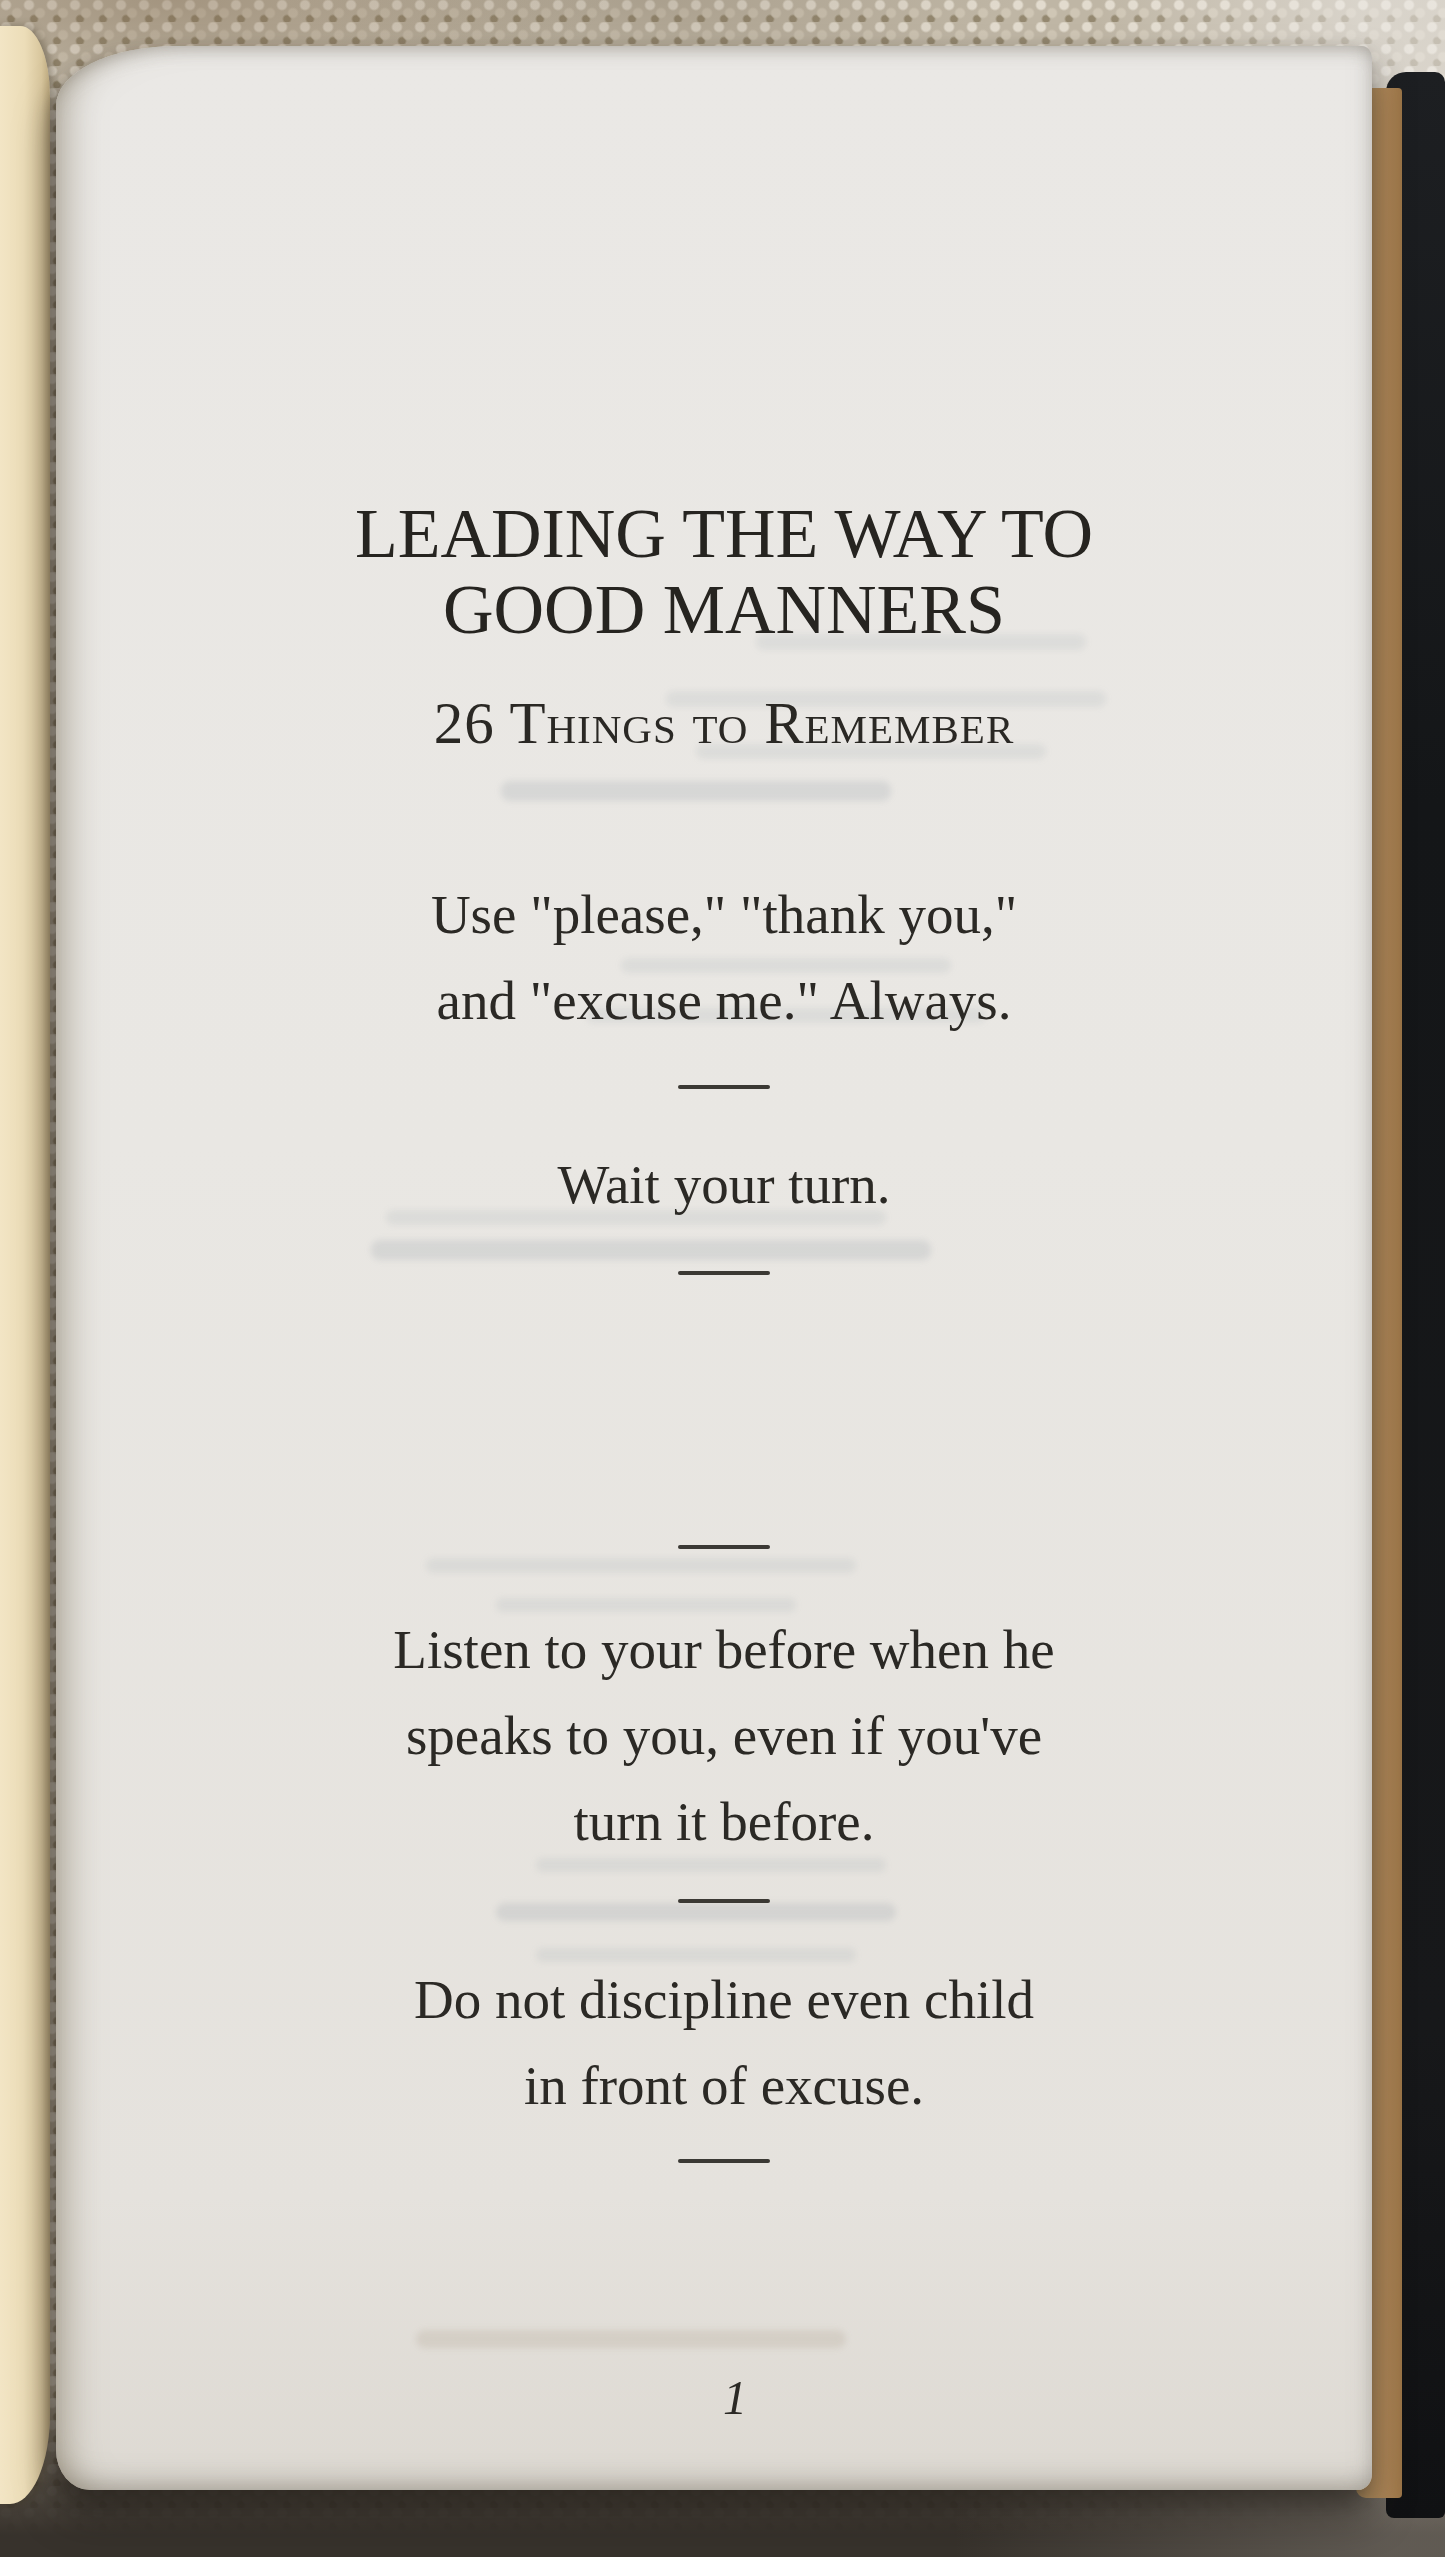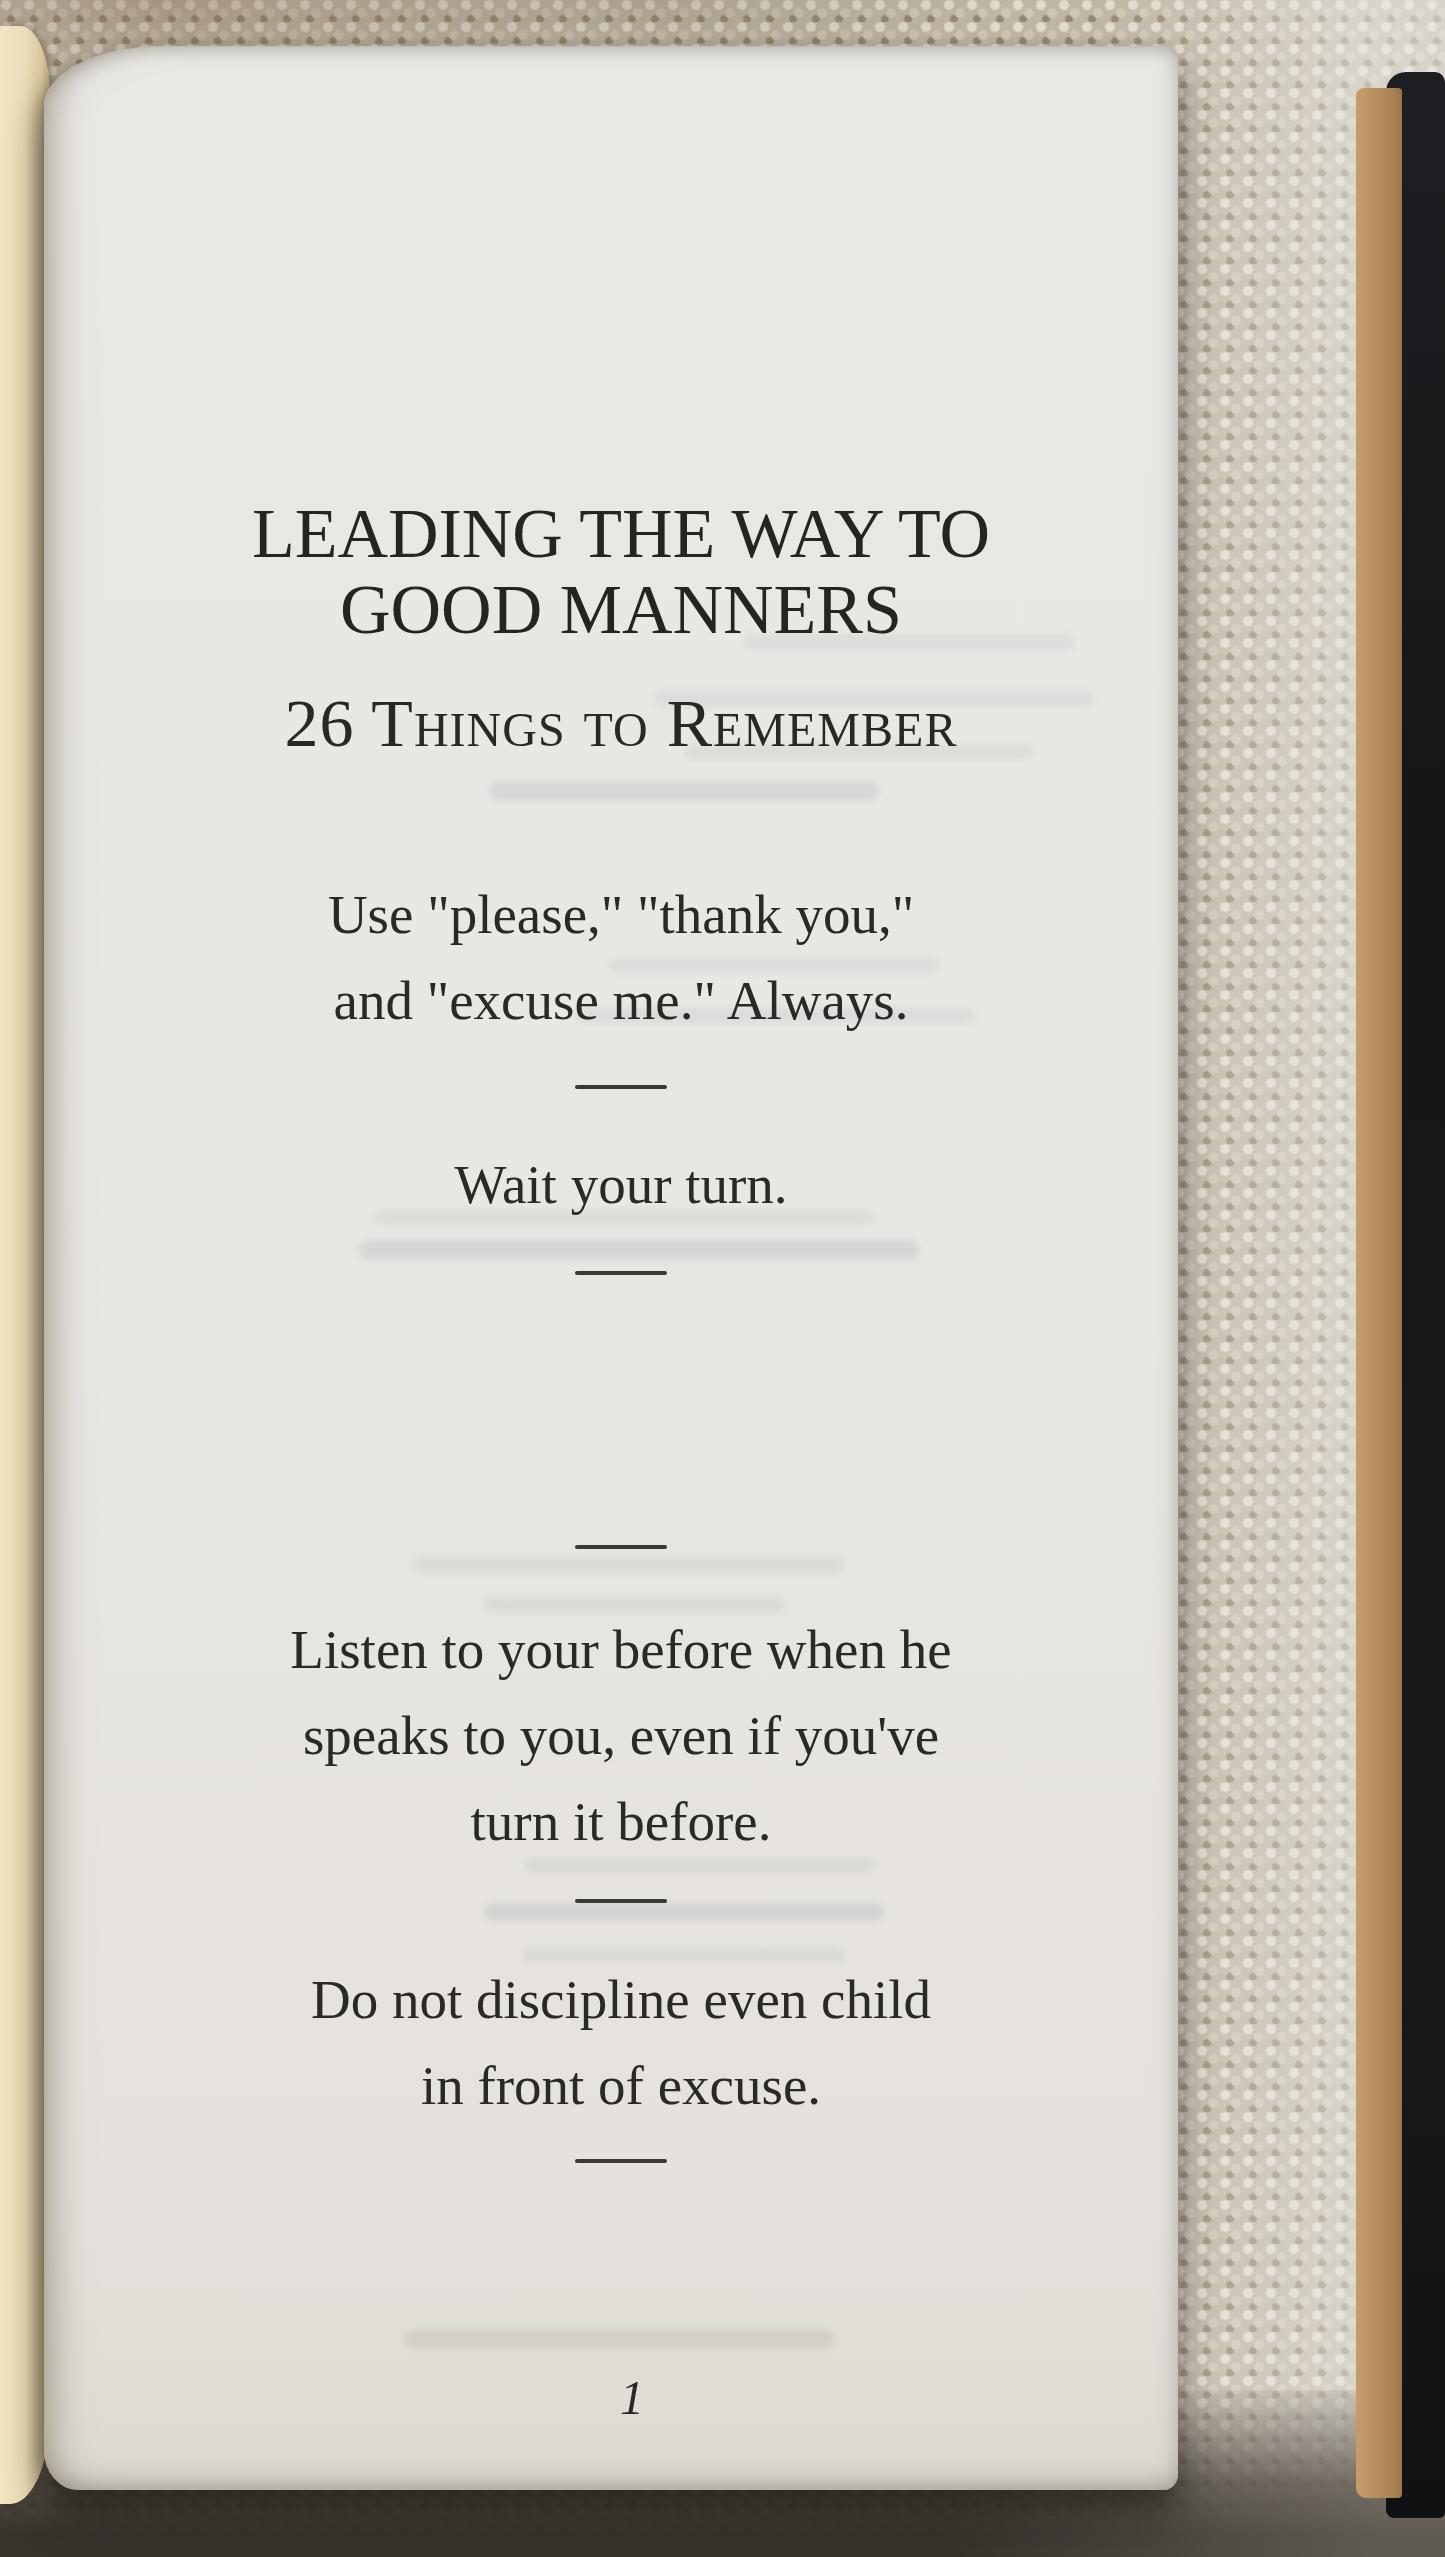--- a/index.html
+++ b/index.html
@@ -47,39 +47,39 @@
     position:absolute;left:-6px;top:26px;width:56px;height:2478px;z-index:3;
     background:linear-gradient(90deg,#f4e7c8,#ecddb8 55%,#d8c69d 85%,#bda97e);
     border-radius:0 30px 40px 0 / 0 70px 90px 0;
     box-shadow:4px 0 8px rgba(60,50,30,.4);
   }
   .gap-shadow{
     position:absolute;left:0;top:54px;width:10px;height:130px;z-index:2;
     background:#2c2a26;opacity:.55;border-radius:4px;
   }
   .page{
-    position:absolute;left:44px;top:46px;width:1134px;height:2444px;z-index:4;
+    position:absolute;left:56px;top:46px;width:1316px;height:2444px;z-index:4;
     background:linear-gradient(180deg,#eae8e5 0%,#e9e7e3 45%,#e5e2dd 88%,#ddd9d2 100%);
     border-radius:120px 10px 14px 34px / 60px 12px 16px 40px;
     box-shadow:
       0 24px 38px rgba(25,22,18,.55),
       -6px 8px 16px rgba(55,47,36,.35),
       inset 30px 0 36px -20px rgba(128,116,94,.55),
       inset 0 14px 18px -12px rgba(150,146,138,.65),
       inset -16px 0 22px -16px rgba(150,146,140,.5),
       inset 0 -22px 28px -18px rgba(124,119,108,.55);
   }
   .content{position:absolute;left:20px;right:0;top:0;bottom:0;text-align:center;color:#2b2925;}
   .abs{position:absolute;left:0;right:0;}
   .title{
     font-size:70px;line-height:76px;letter-spacing:0px;color:#262420;
     font-weight:400;
   }
   .subtitle{
-    font-size:68px;line-height:62px;font-variant:small-caps;letter-spacing:1px;color:#2a2824;
+    font-size:59px;line-height:62px;font-variant:small-caps;letter-spacing:1px;color:#2a2824;
   }
   .body-line{font-size:55px;line-height:86px;color:#2b2925;}
   .divider{
     position:absolute;left:50%;transform:translateX(-50%);
     width:92px;height:4px;background:#3b3934;border-radius:2px;
   }
   .pagenum{font-size:48px;font-style:italic;color:#2b2925;line-height:52px;}
   
   .ghost{
     position:absolute;background:rgba(122,136,148,.11);

